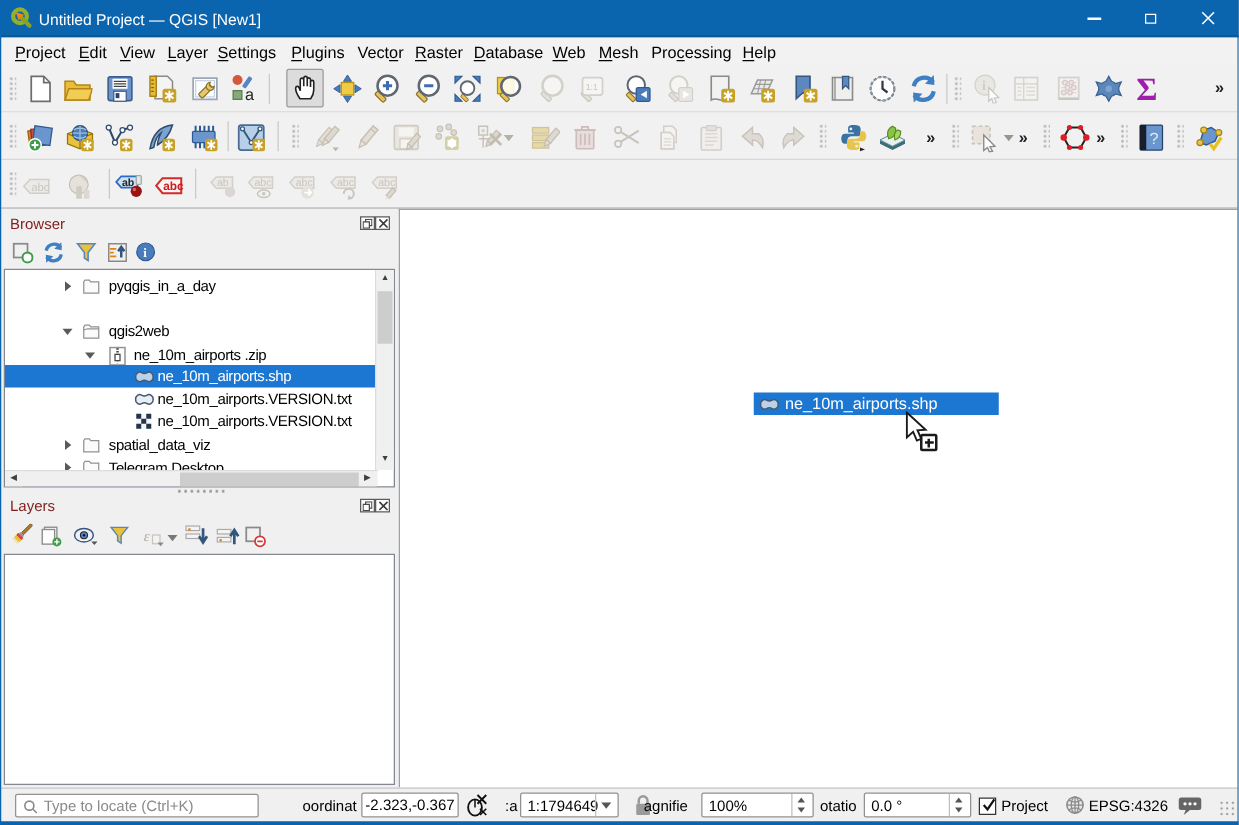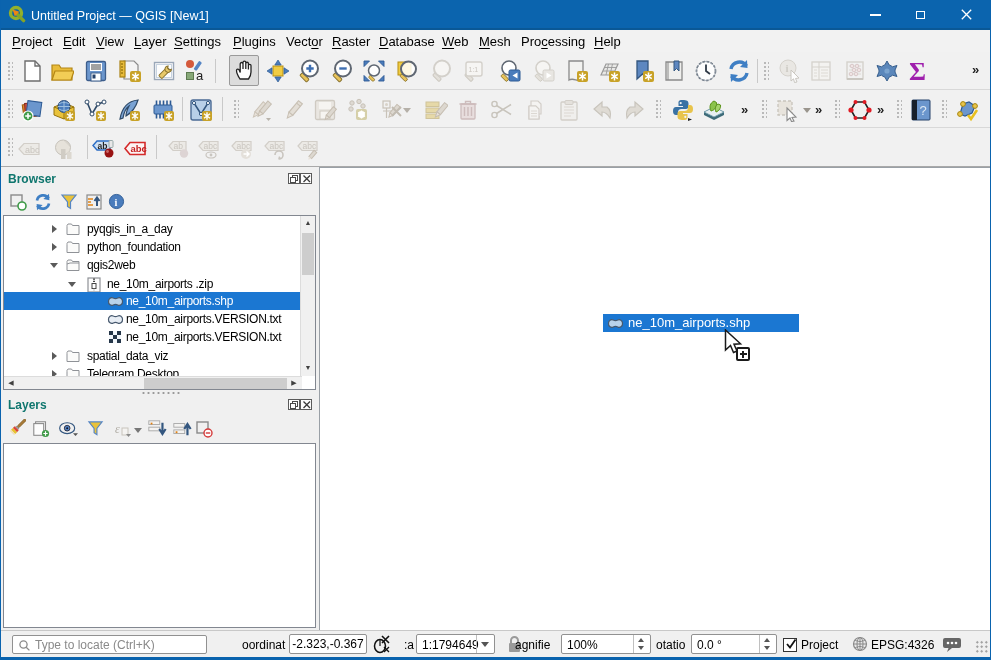--- a/index.html
+++ b/index.html
@@ -10,21 +10,21 @@
 #menubar{left:1px;top:30px;width:989px;height:22px;background:#f2f2f2;}
 .mi{position:absolute;top:4px;font-size:13px;color:#000;white-space:nowrap;}
 .mi u{text-decoration:underline;text-underline-offset:2px;}
 #tb1{left:1px;top:52px;width:989px;height:38px;background:#f1f1f1;border-bottom:1px solid #d8d8d8;}
 #tb2{left:1px;top:90px;width:989px;height:38px;background:#f1f1f1;border-bottom:1px solid #d8d8d8;}
 #tb3{left:1px;top:128px;width:989px;height:39px;background:#f1f1f1;border-bottom:1px solid #a9a9a9;}
 .ic{position:absolute;width:24px;height:24px;}
 .tbsep{position:absolute;top:7px;width:1px;height:24px;background:#c9c9c9;}
 .grip{position:absolute;top:9px;width:6px;height:20px;background-image:radial-gradient(circle,#b9b9b9 1px,transparent 1.2px);background-size:4px 4px;}
 #dock{left:1px;top:167px;width:317px;height:463px;background:#f0f0f0;}
-.ptitle{position:absolute;font-size:12px;color:#0f766e;font-weight:bold;}
+.ptitle{position:absolute;font-size:12px;color:#7f1d1d;}
 .pbtn{position:absolute;width:12px;height:11px;border:1px solid #5a5a5a;background:#fdfdfd;}
 #browtree{position:absolute;left:2px;top:48px;width:313px;height:175px;background:#fff;border:1px solid #828790;}
 .trow{position:absolute;left:0;width:300px;height:18px;font-size:12px;color:#000;white-space:nowrap;overflow:hidden;letter-spacing:-0.3px;}
 .tarr{position:absolute;width:0;height:0;}
 .arr-r{border-left:5px solid #5a5a5a;border-top:4px solid transparent;border-bottom:4px solid transparent;}
 .arr-d{border-top:5px solid #5a5a5a;border-left:4px solid transparent;border-right:4px solid transparent;}
 .ttext{position:absolute;top:2px;}
 .fold{position:absolute;top:3px;}
 #vscroll{position:absolute;right:0;top:0;width:15px;height:160px;background:#f0f0f0;border-left:1px solid #dcdcdc;}
 #hscroll{position:absolute;left:0;bottom:0;width:298px;height:13px;background:#f0f0f0;border-top:1px solid #dcdcdc;}
@@ -516,27 +516,20 @@
         <text x="7" y="13.5" font-size="11" font-weight="bold" fill="#fff" font-family="Liberation Serif">i</text>
       </svg>
   </div>
   <div id="browtree">
     <div class="trow" style="top:4px;">
         <span class="tarr arr-r" style="left:48px;top:5px;"></span>
         <svg class="fold" style="left:62px;" width="14" height="13" viewBox="0 0 14 13">
           <path d="M1 3.5 L1 11.5 L13 11.5 L13 2.5 L6.5 2.5 L5.5 1 L2 1 L1 2.5 Z" fill="#fbfbfa" stroke="#8f9297" stroke-width="1"></path>
         </svg>
         <span class="ttext" style="left:83px;">pyqgis_in_a_day</span>
-      </div>
-    <div class="trow" style="top:22px;">
-        <span class="tarr arr-r" style="left:48px;top:5px;"></span>
-        <svg class="fold" style="left:62px;" width="14" height="13" viewBox="0 0 14 13">
-          <path d="M1 3.5 L1 11.5 L13 11.5 L13 2.5 L6.5 2.5 L5.5 1 L2 1 L1 2.5 Z" fill="#fbfbfa" stroke="#8f9297" stroke-width="1"></path>
-        </svg>
-        <span class="ttext" style="left:83px;">python_foundation</span>
       </div>
     <div class="trow" style="top:40px;">
         <span class="tarr arr-d" style="left:46px;top:7px;"></span>
         <svg class="fold" style="left:62px;" width="14" height="13" viewBox="0 0 14 13">
           <path d="M1 3.5 L1 11.5 L13 11.5 L13 2.5 L6.5 2.5 L5.5 1 L2 1 L1 2.5 Z" fill="#fbfbfa" stroke="#8f9297" stroke-width="1"></path>
           <path d="M1 5 L4 4 L13 4" fill="none" stroke="#8f9297" stroke-width="1"></path>
         </svg>
         <span class="ttext" style="left:83px;">qgis2web</span>
       </div>
     <div class="trow" style="top:59px;">

